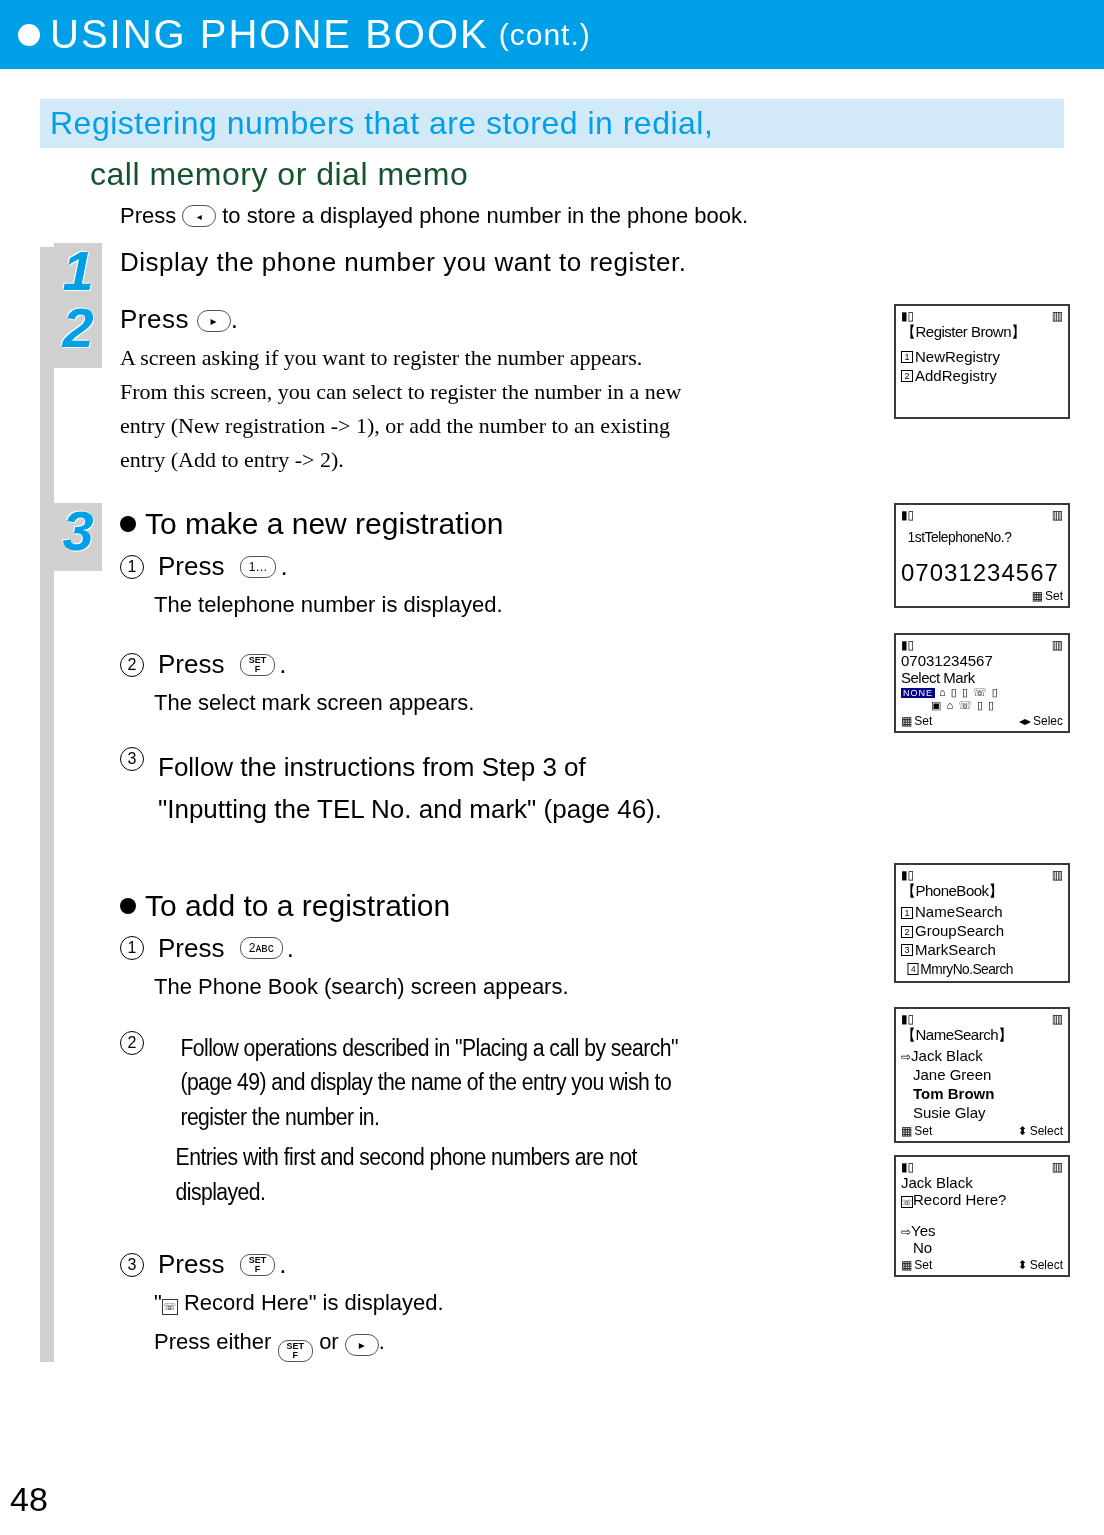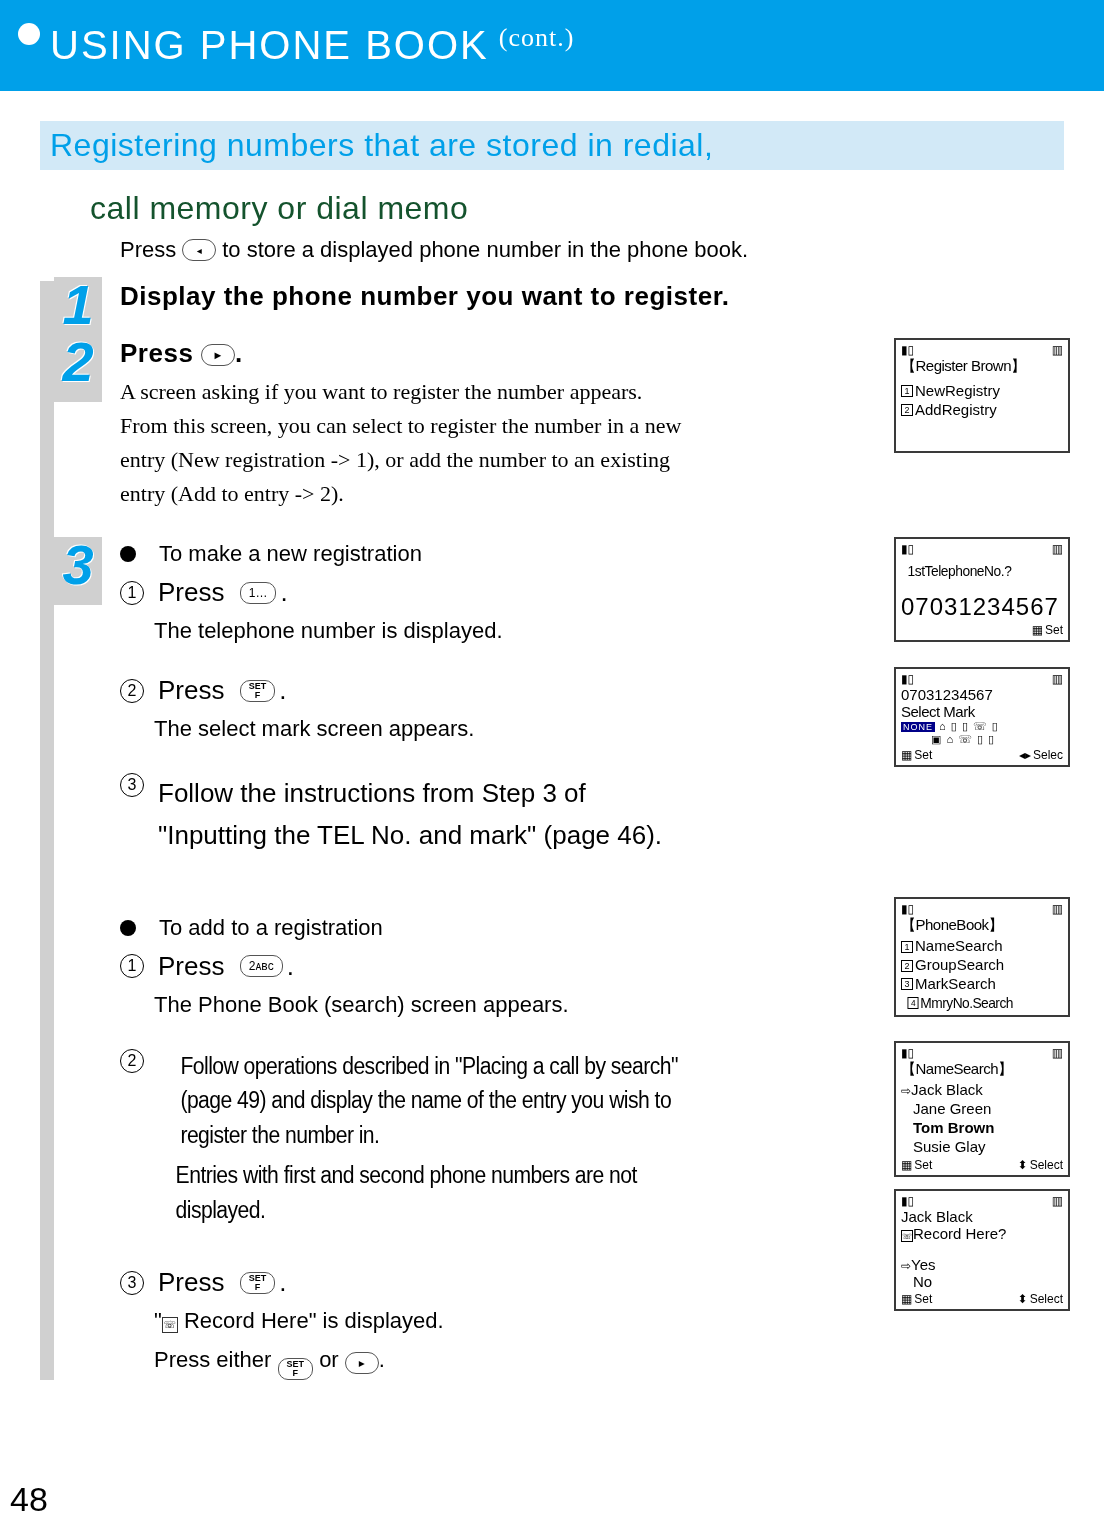--- a/index.html
+++ b/index.html
@@ -7,37 +7,38 @@
     font-family: Arial, Helvetica, sans-serif;
     background: #fff;
     width: 1104px;
     height: 1535px;
     position: relative;
     color: #000;
   }
   .blue-banner {
     background: #00a0e9;
     color: #fff;
-    padding: 23px 18px;
+    padding: 12px 18px;
     display: flex;
+    align-items: center;
     gap: 10px;
     font-size: 40px;
     letter-spacing: 2px;
   }
   .blue-banner .dot { width: 22px; height:22px; border-radius:50%; background:#fff; display:inline-block; }
   .blue-banner .main { font-weight: normal; }
-  .blue-banner .cont { font-size: 26px; letter-spacing: 1px; font-family: Liberation Serif, serif; }
+  .blue-banner .cont { font-size: 30px; letter-spacing: 1px; }
   .section { padding: 30px 40px 0 40px; }
   .heading-bar {
     background: #d2e9f7;
     color: #00a0e9;
     font-size: 32px;
     padding: 6px 10px;
     letter-spacing: 0.5px;
-    margin-bottom: 20px;
+    margin-bottom: 8px;
   }
   .heading2 {
     color: #14532d;
     font-size: 32px;
     padding: 0 10px 0 50px;
     letter-spacing: 0.5px;
   }
   .intro {
     padding: 10px 0 0 80px;
     font-size: 22px;
@@ -79,35 +80,35 @@
   }
   .step-num::before{
     content:"";
     position:absolute;
     inset:0;
     background:#d0d0d0;
     z-index:-1;
   }
   .step h3 {
     font-size: 26px;
-    font-weight: bold;
+    font-weight: normal;
     letter-spacing: 0.5px;
   }
   .step p.sub {
     font-size: 22px;
     margin-top: 6px;
     line-height:1.55;
     max-width: 560px;
   }
   .content-region {
     position:relative;
   }
   .bullet-head {
-    display:flex; align-items:center; gap:23px;
-    font-size:22px;
+    display:flex; align-items:center; gap:9px;
+    font-size:30px;
     margin-bottom:10px;
   }
   .bullet-head .bdot{ width:16px;height:16px;border-radius:50%;background:#000; }
   .circ { display:inline-block; width:24px;height:24px;border:1px solid #000;border-radius:50%;text-align:center;font-size:16px;line-height:22px;margin-right:10px;flex:0 0 24px;}
   .sub-block { margin-left:0; margin-bottom:28px; }
   .sub-block .line1 { font-size:26px; display:flex;align-items:center;flex-wrap:wrap;gap:4px;}
   .sub-block .line2 { font-size:22px; margin-left:34px; margin-top:6px; line-height:1.5; max-width:540px;}
   .key {
     display:inline-flex;align-items:center;justify-content:center;
     border:1px solid #555; border-radius:10px;

